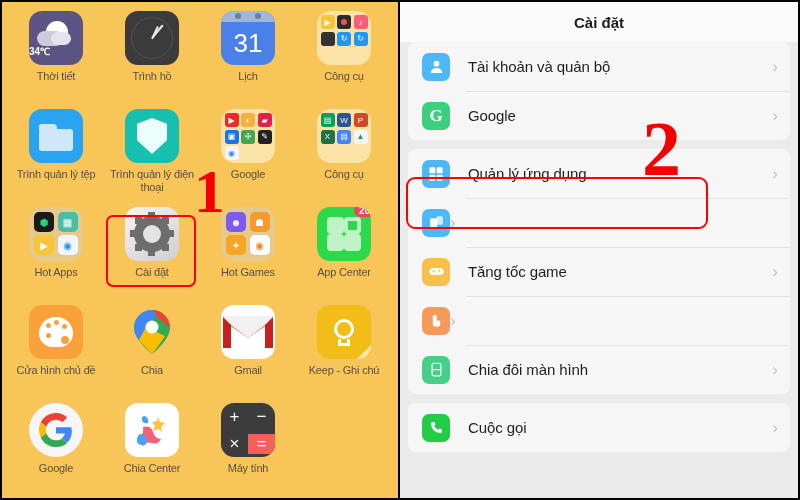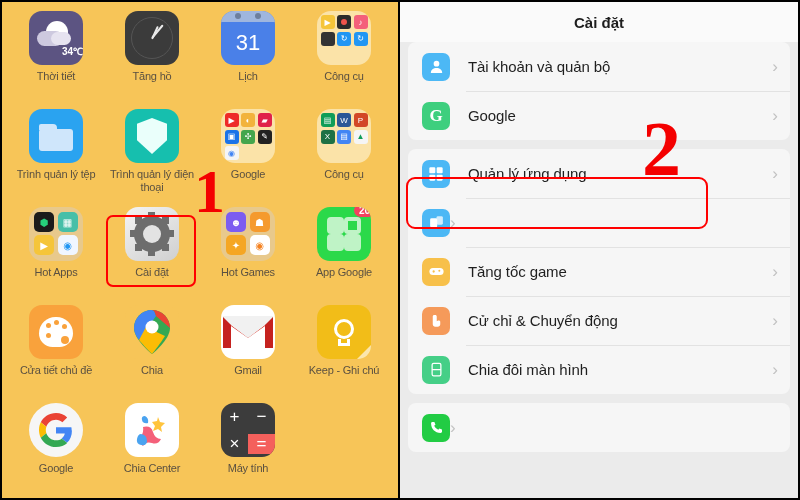--- a/index.html
+++ b/index.html
@@ -45,31 +45,31 @@
   .folder.two { grid-template-columns:repeat(2,1fr); grid-auto-rows:20px; gap:3px; padding:5px; background:#e8c98c;}
   .mini { width:14px; height:14px; border-radius:3px; display:flex;
           align-items:center; justify-content:center; font-size:8px; color:#fff;}
   .folder.two .mini { width:20px; height:20px; border-radius:5px; font-size:10px;}
 
   
   .wx { background:#5c5482; }
   .wx .sun { position:absolute; width:22px;height:22px;border-radius:50%;background:#fff; left:17px; top:10px;}
   .wx .cl1 { position:absolute; width:26px;height:15px;border-radius:9px;background:#cdc9df; left:8px; top:20px;}
   .wx .cl2 { position:absolute; width:20px;height:13px;border-radius:8px;background:#e6e3f0; left:22px; top:21px;}
-  .wx .tmp { position:absolute; bottom:7px; left:0; right:0; text-align:right;
+  .wx .tmp { position:absolute; bottom:7px; left:0; right:0; text-align:left;
              color:#fff; font-size:10px; font-weight:bold; }
   
   .clock { background:#3b3b3b; }
   .clock .face { width:42px;height:42px;border-radius:50%;border:1px solid #555; position:relative;}
   .clock .h { position:absolute; background:#e9e9e9; border-radius:1px; }
   
   .cal { background:#4a80e8; flex-direction:column; }
   .cal .top { position:absolute; top:0; left:0; right:0; height:11px; background:#9fb6de;}
   .cal .ring { position:absolute; top:2px; width:6px;height:6px;border-radius:50%;background:#6d7f9e;}
-  .cal .num { color:#fff; font-size:22px; font-weight:300; margin-top:10px; line-height:1;}
+  .cal .num { color:#fff; font-size:26px; font-weight:300; margin-top:10px; line-height:1;}
   
   .fm { background:#2aa3f0; }
   .fm .f1 { position:absolute; width:34px;height:22px;background:#cfe6fb;border-radius:3px; top:20px; left:10px;}
   .fm .f2 { position:absolute; width:18px;height:6px;background:#cfe6fb;border-radius:2px 4px 0 0; top:15px; left:10px;}
   
   .pm { background:#16bfae; }
   .pm .sh { width:30px;height:36px;background:#eafffb;
             clip-path:polygon(50% 0,100% 16%,100% 62%,50% 100%,0 62%,0 16%); }
   
   .gear { background:linear-gradient(145deg,#f4f4f4,#cfcfcf); }
@@ -161,21 +161,21 @@
         <div class="app-label">Thời tiết</div>
       </div>
 
       <div class="cell">
         <div class="app-icon clock">
           <div class="face">
             <div class="h" style="width:2px;height:14px;left:19px;top:7px;transform:rotate(25deg);transform-origin:bottom;"></div>
             <div class="h" style="width:2px;height:17px;left:19px;top:20px;transform:rotate(-140deg);transform-origin:top;"></div>
           </div>
         </div>
-        <div class="app-label">Tăng hồ</div>
+        <div class="app-label">Trình hồ</div>
       </div>
 
       <div class="cell">
         <div class="app-icon cal">
           <div class="top"></div>
           <div class="ring" style="left:14px;"></div>
             <div class="ring" style="right:14px;"></div>
           <div class="num">31</div>
         </div>
         <div class="app-label">Lịch</div>
@@ -273,34 +273,34 @@
 
       <div class="cell">
         <div class="app-icon am">
           <div class="q" style="left:10px;top:10px;"></div>
           <div class="q" style="right:10px;top:10px;"></div>
           <div class="q" style="left:10px;bottom:10px;"></div>
           <div class="q" style="right:10px;bottom:10px;"></div>
           <div style="position:absolute;right:14px;top:14px;width:9px;height:9px;background:#2bd94a;"></div>
           <div class="badge">20</div>
         </div>
-        <div class="app-label">App Google</div>
+        <div class="app-label">App Center</div>
       </div>
 
       <div class="cell">
         <div class="app-icon ts">
           <div class="pal">
             <div class="dot" style="left:7px;top:6px;"></div>
             <div class="dot" style="left:15px;top:3px;"></div>
             <div class="dot" style="left:23px;top:7px;"></div>
             <div class="dot" style="left:7px;top:16px;"></div>
             <div class="hole"></div>
           </div>
         </div>
-        <div class="app-label">Cửa tiết chủ đề</div>
+        <div class="app-label">Cửa hình chủ đề</div>
       </div>
 
       <div class="cell">
         <div class="app-icon mp">
           <svg width="40" height="48" viewBox="0 0 40 48">
             <path d="M20 2 C10 2 2 10 2 20 C2 32 20 46 20 46 C20 46 38 32 38 20 C38 10 30 2 20 2Z" fill="#34a853"></path>
             <path d="M20 2 C10 2 2 10 2 20 C2 24 4 28 7 32 L24 8 C23 4 22 2 20 2Z" fill="#4285f4"></path>
             <path d="M7 32 C11 37 20 46 20 46 C20 46 28 36 33 28 L14 19 Z" fill="#fbbc05"></path>
             <path d="M24 8 L38 20 C38 10 30 2 20 2 C22 2 23 4 24 8Z" fill="#ea4335"></path>
             <circle cx="20" cy="19" r="6.5" fill="#fff"></circle>
@@ -427,21 +427,20 @@
         </div>
         <div class="st-label">Tăng tốc game</div>
         <div class="chev">›</div>
       </div>
       <div class="st-row">
         <div class="st-ic" style="background:#f59a5a">
           <svg width="15" height="17" viewBox="0 0 24 24" fill="#fff">
             <path d="M10 3c1.4 0 2.4 1.1 2.4 2.4V13l2.3-1c1.6-.6 3.3.4 3.3 2v4c0 2.2-1.8 4-4 4h-4c-2.2 0-4-1.8-4-4V5.4C6 4.1 7 3 8.4 3z"></path>
           </svg>
         </div>
-        <div class="st-label">Cử chỉ &amp; Chuyển động</div>
         <div class="chev">›</div>
       </div>
       <div class="st-row">
         <div class="st-ic" style="background:#45cf87">
           <svg width="15" height="17" viewBox="0 0 24 24" fill="none" stroke="#fff" stroke-width="2">
             <rect x="5" y="2" width="14" height="20" rx="2.5"></rect>
               <line x1="5" y1="12" x2="19" y2="12"></line>
           </svg>
         </div>
         <div class="st-label">Chia đôi màn hình</div>
@@ -449,20 +448,21 @@
       </div>
     </div>
 
     <div class="st-group">
       <div class="st-row">
         <div class="st-ic" style="background:#22cc44">
           <svg width="16" height="16" viewBox="0 0 24 24" fill="#fff">
             <path d="M6.6 3h3l1.6 4-2 1.5a13 13 0 006.3 6.3l1.5-2 4 1.6v3c0 1.1-.9 2-2 2C10.3 19.4 4.6 13.7 4.6 5c0-1.1.9-2 2-2z"></path>
           </svg>
         </div>
+        <div class="st-label">Cuộc gọi</div>
         <div class="chev">›</div>
       </div>
     </div>
 
     <div class="hl-box" style="left:6px;top:175px;width:302px;height:52px;border-radius:9px;"></div>
     <div class="big-num" style="left:242px;top:108px;font-size:78px;">2</div>
   </div>
 
 </div>
 

